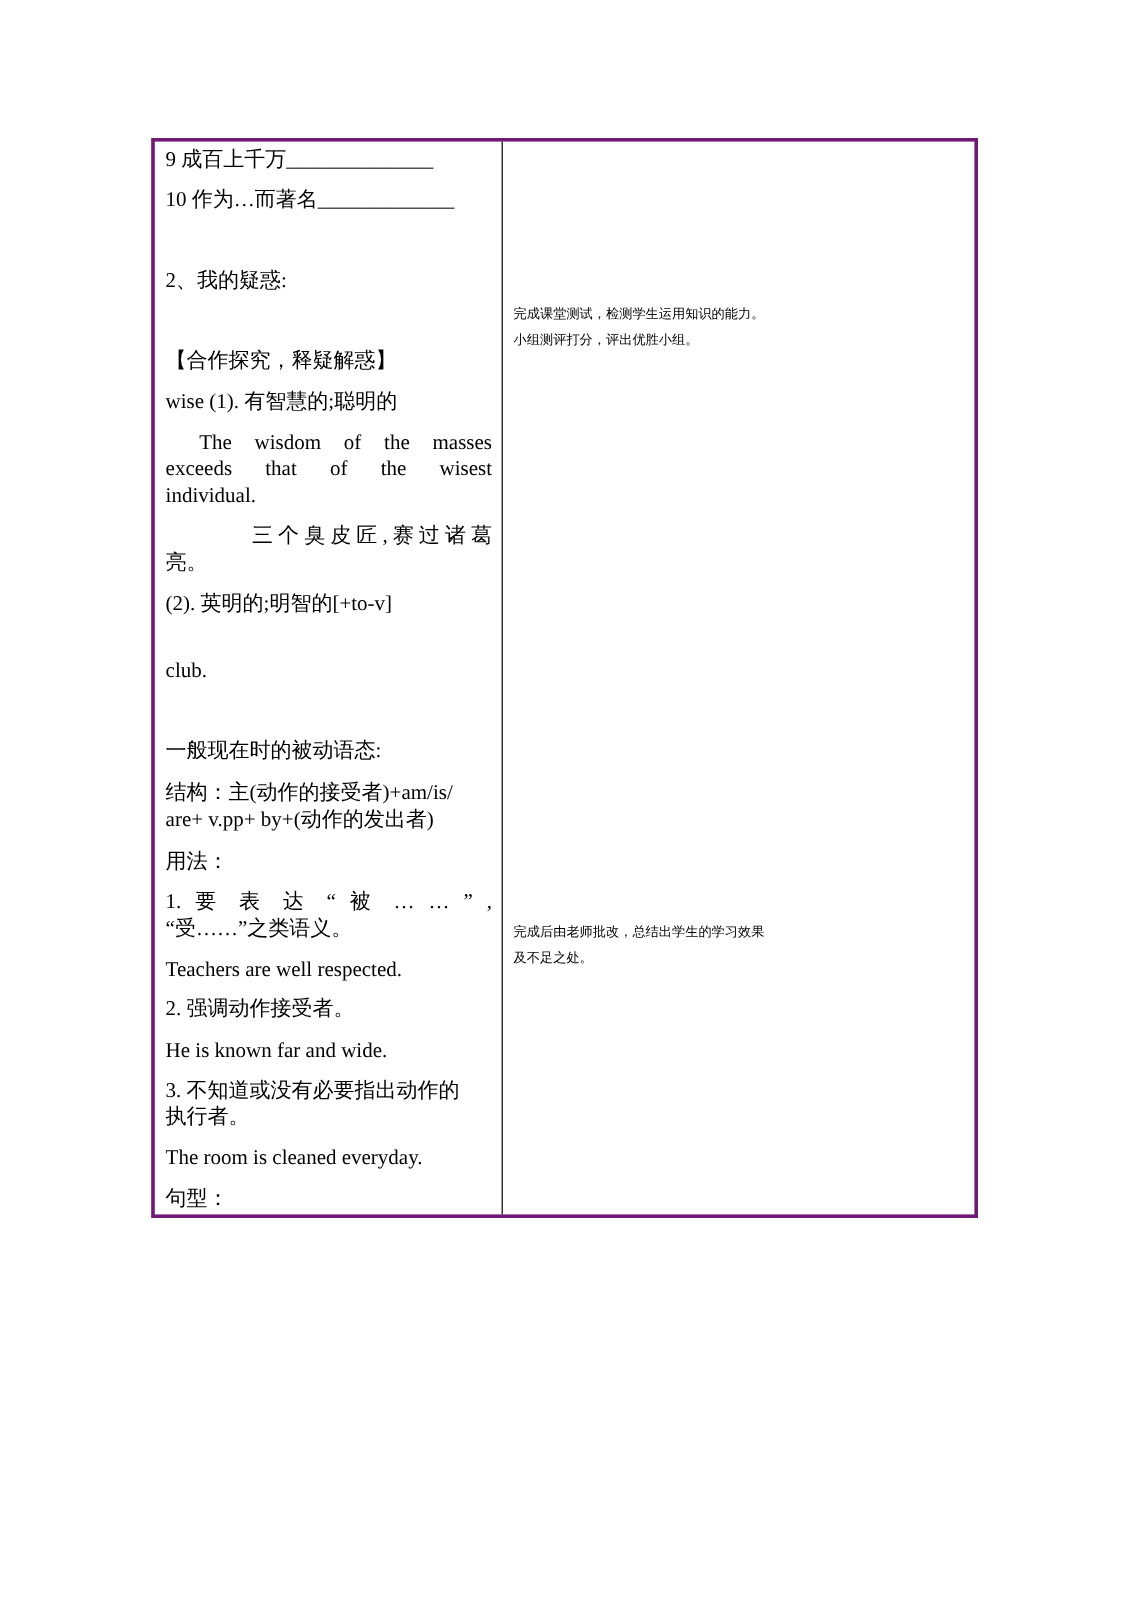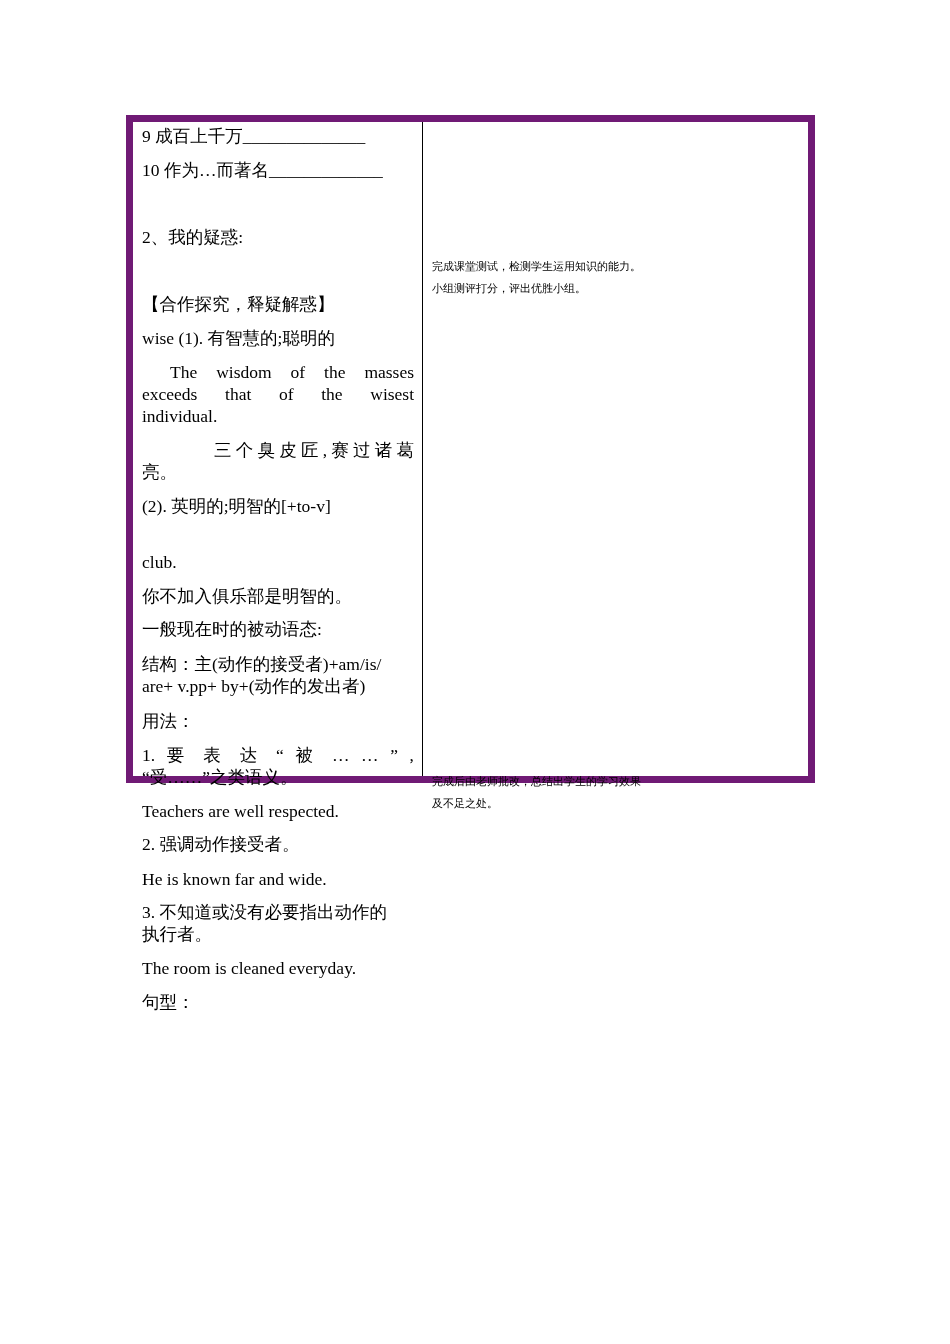--- a/index.html
+++ b/index.html
@@ -1,17 +1,17 @@
 <!DOCTYPE html>
 <html><head>
 <meta charset="utf-8">
 <style>
   html, body { margin:0; padding:0; background:#ffffff; }
   body { width:950px; height:1344px; position:relative; font-family:"Liberation Serif","DejaVu Serif",serif; color:#000; }
-  .page-table { position:absolute; left:126px; top:115px; width:689px; height:668px; border:7px solid #701a75; box-sizing:border-box; display:flex; }
+  .page-table { position:absolute; left:126px; top:115px; width:689px; height:900px; border:3px solid #701a75; box-sizing:border-box; display:flex; }
   .col-left { width:290px; border-right:1px solid #000; box-sizing:border-box; padding:0 8px 0 9px; position:relative; }
   .col-right { flex:1; position:relative; }
   .ln { position:absolute; left:9px; right:8px; font-size:17.5px; line-height:22px; white-space:nowrap; }
   .r { position:absolute; left:9px; right:8px; font-size:11px; line-height:22px; }
   .tj { text-align:justify; text-align-last:justify; display:block; }
 </style>
 </head>
 <body>
 
 <div class="page-table">
@@ -30,21 +30,20 @@
       </div>
     <div class="ln" style="top:283px">individual.</div>
 
     <div class="ln" style="top:317px; padding-left:72px;">
         <span class="tj">三个臭皮匠,赛过诸葛</span>
       </div>
     <div class="ln" style="top:339px">亮。</div>
 
     <div class="ln" style="top:373px">(2).  英明的;明智的[+to-v]</div>
     <div class="ln" style="top:429px">club.</div>
-    <div class="ln" style="top:463px">你不加入俱乐部是明智的。</div>
 
     <div class="ln" style="top:496px">一般现在时的被动语态:</div>
     <div class="ln" style="top:531px">结构：主(动作的接受者)+am/is/</div>
     <div class="ln" style="top:553px">are+ v.pp+ by+(动作的发出者)</div>
     <div class="ln" style="top:588px">用法：</div>
 
     <div class="ln" style="top:622px">
         <span class="tj">1.  要 表 达 “ 被 … … ” ,</span>
       </div>
     <div class="ln" style="top:644px">“受……”之类语义。</div>

